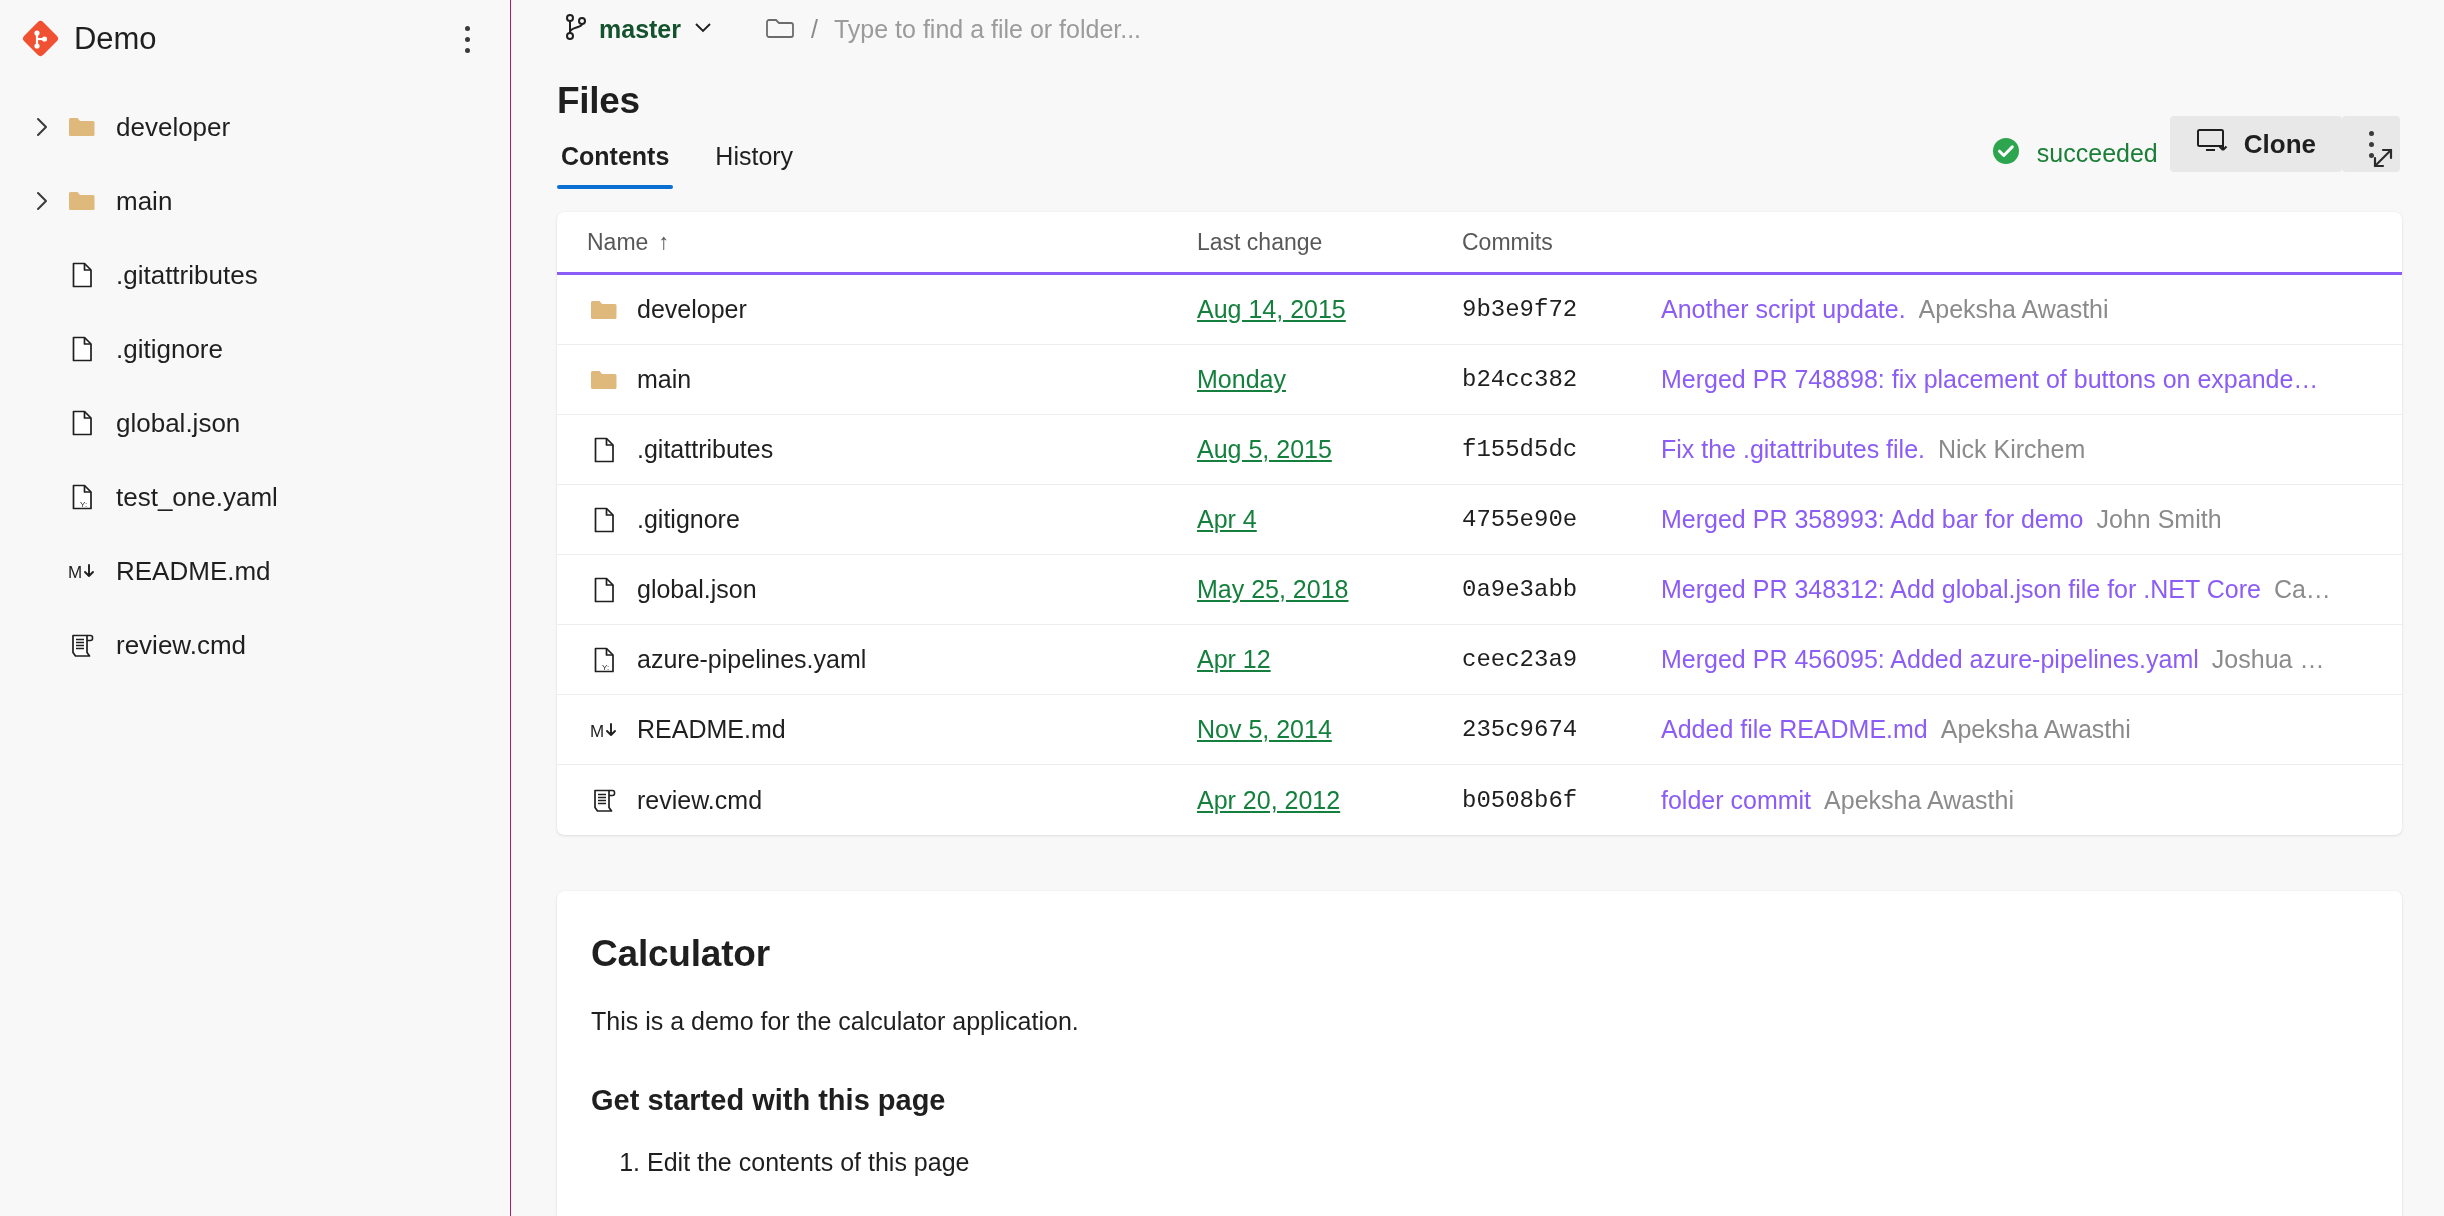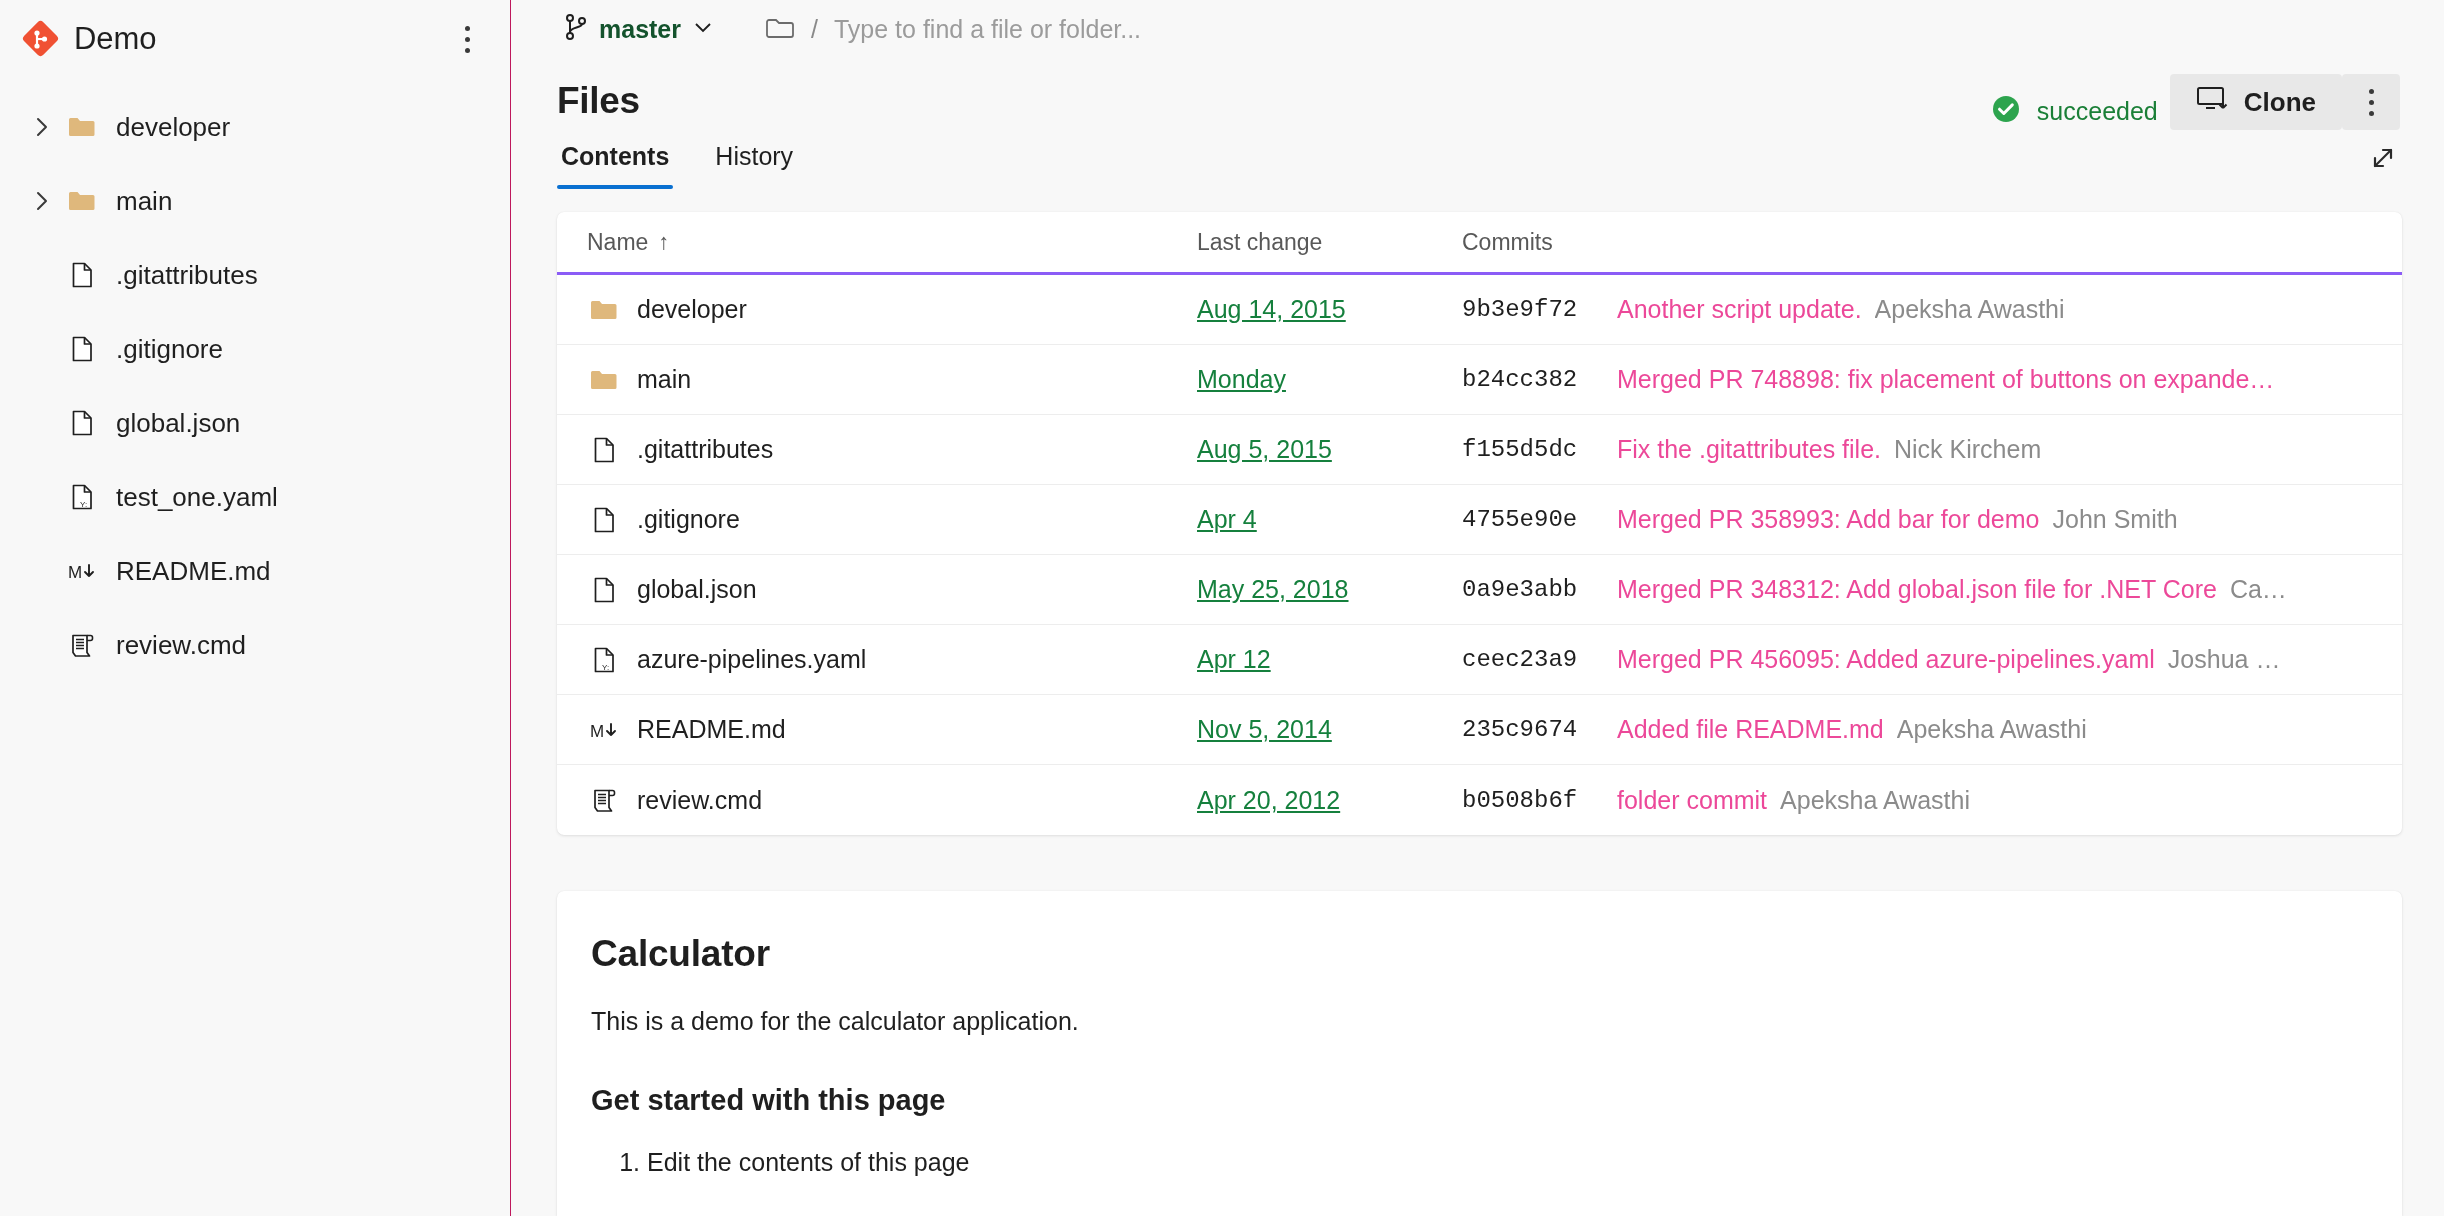--- a/index.html
+++ b/index.html
@@ -83,20 +83,21 @@
     font-size: 25px; color: #1f1f1f; width: 760px;
     font-family: "Liberation Sans", sans-serif;
   }
   .find-input::placeholder { color: #9b9b9b; }
 
   .headrow {
     display: flex;
     align-items: flex-start;
     padding: 22px 44px 0 46px;
     height: 74px;
+    flex-direction: column;
   }
   .page-title { font-size: 37px; font-weight: bold; letter-spacing: -0.3px; color: #1f1f1f; }
   .head-actions { margin-left: auto; display: flex; align-items: flex-end; gap: 0; margin-top: -6px; }
   .status-chip { display: flex; align-items: center; gap: 14px; margin-right: 12px; }
   .status-text { font-size: 25px; color: #1a7f37; }
   .btn {
     display: flex; align-items: center; gap: 16px;
     background: #e8e8e8; border: none; border-radius: 4px;
     height: 56px; padding: 0 26px;
     font-size: 26px; font-weight: bold; color: #1f1f1f;
@@ -140,21 +141,21 @@
   .c-commit { flex: 0 0 155px; }
   .c-msg { flex: 1; min-width: 0; display: flex; align-items: baseline; gap: 13px; padding-right: 20px; }
   .th {
     font-size: 23px; color: #585858;
   }
   .th-sort { margin-left: 10px; font-size: 22px; color: #585858; }
   .row-icon { width: 34px; flex: 0 0 34px; display: flex; align-items: center; justify-content: center; margin-right: 16px; }
   .row-name { font-size: 25px; color: #1f1f1f; white-space: nowrap; }
   .cell-date { font-size: 25px; color: #15803d; text-decoration: underline; }
   .cell-hash { font-size: 24px; color: #1f1f1f; font-family: "Liberation Mono", monospace; letter-spacing: 0px; }
-  .cell-msg { font-size: 25px; color: #ec4899; white-space: nowrap; }
+  .cell-msg { font-size: 25px; color: #8b5cf6; white-space: nowrap; margin-left: 44px; }
   .cell-author { font-size: 25px; color: #8b8b8b; white-space: nowrap; overflow: hidden; text-overflow: ellipsis; }
 
   
   .readme-card {
     margin: 56px 42px 0 46px;
     background: #ffffff;
     border-radius: 7px;
     box-shadow: 0 1px 3px rgba(0,0,0,0.10), 0 0 1px rgba(0,0,0,0.08);
     padding: 42px 40px 40px 34px;
   }

